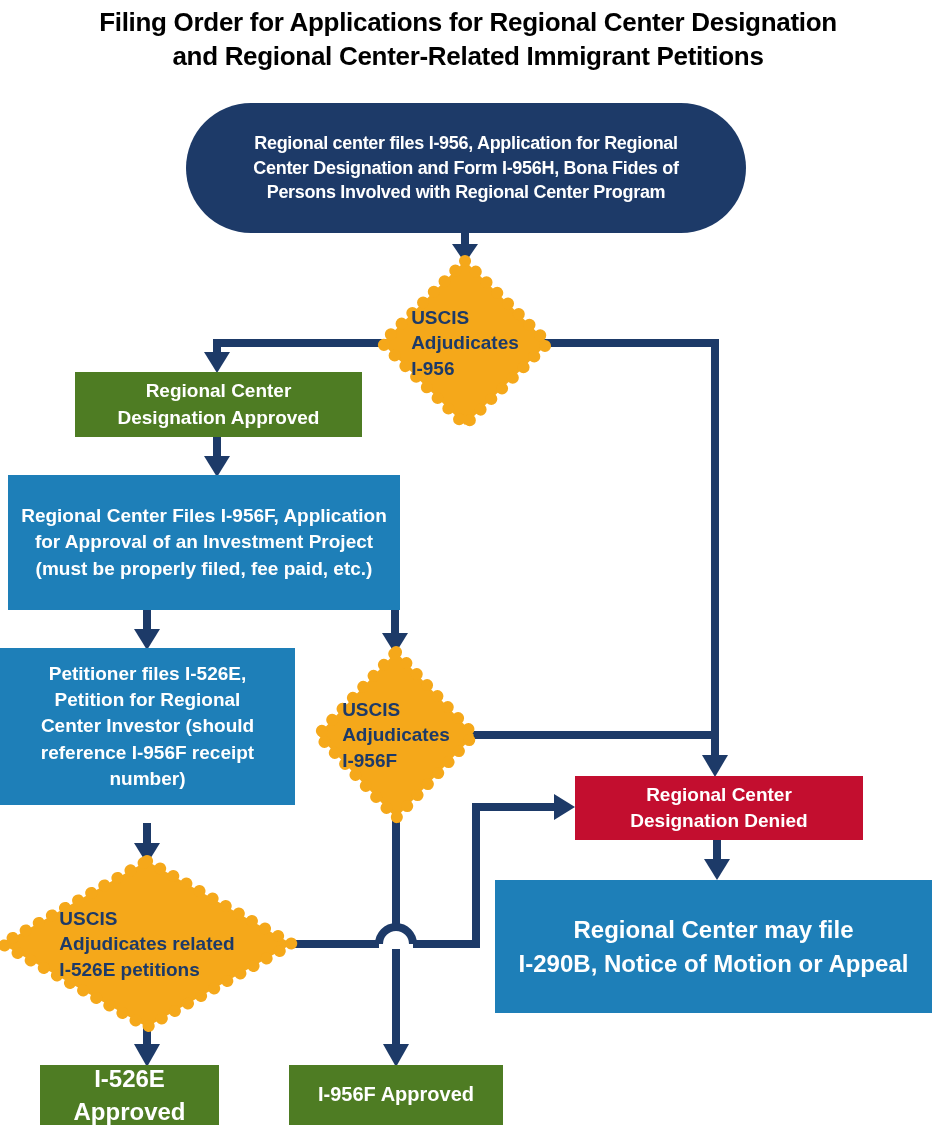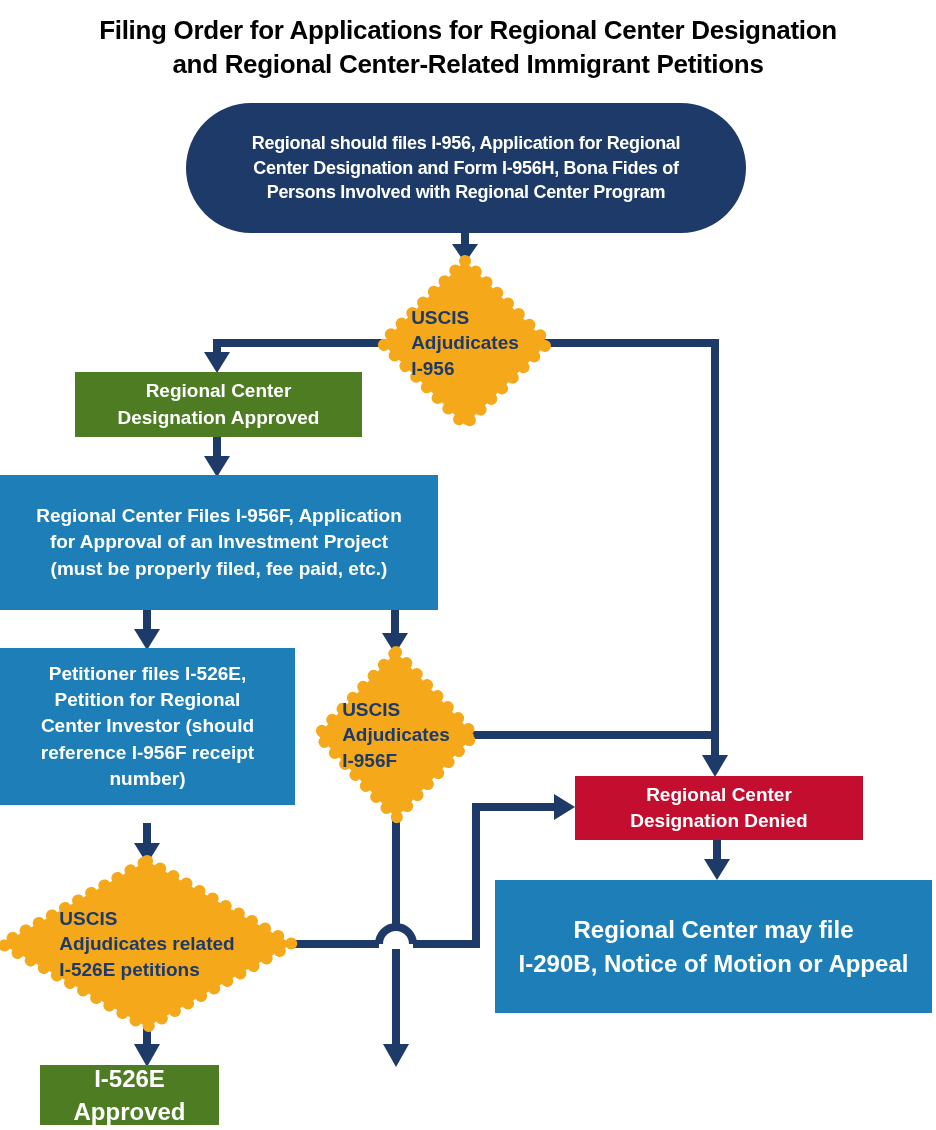--- a/index.html
+++ b/index.html
@@ -7,21 +7,21 @@
     --red:#c30e2f; --white:#ffffff; --black:#000000; --background:#ffffff;
   }
   *{margin:0;padding:0;box-sizing:border-box;}
   body{background:var(--background);font-family:"Liberation Sans",sans-serif;}
   .stage{position:relative;width:936px;height:1130px;background:var(--background);overflow:hidden;}
   .layer{position:absolute;left:0;top:0;width:936px;height:1130px;}
   svg.layer{z-index:1;}
   .title{
     position:absolute;left:0;top:6px;width:936px;z-index:3;
     text-align:center;font-weight:bold;font-size:26px;line-height:1.3;
-    letter-spacing:-0.3px;color:var(--black);white-space:pre-line;margin-top:8px;
+    letter-spacing:-0.3px;color:var(--black);white-space:pre-line;
   }
   .node{
     position:absolute;z-index:2;display:flex;align-items:center;justify-content:center;
     text-align:center;font-weight:bold;color:var(--white);white-space:pre-line;line-height:1.38;
   }
   .pill{background:var(--navy);border-radius:65px;font-size:18px;letter-spacing:-0.3px;padding:0 34px;}
   .green{background:var(--green);font-size:19px;}
   .blue{background:var(--blue);font-size:19px;padding:0 10px;}
   .blue.lg{font-size:24px;}
   .red{background:var(--red);font-size:19px;}
@@ -105,32 +105,32 @@
     </g>
     <g>
       <polygon class="diamond" points="147,861 292,944 147,1027 2,944"></polygon>
       <polygon class="diamond-scallop" points="147,861 292,944 147,1027 2,944"></polygon>
     </g>
   </svg>
 
   <div class="title">Filing Order for Applications for Regional Center Designation
 and Regional Center-Related Immigrant Petitions</div>
 
-  <div class="node pill" style="left:186px;top:103px;width:560px;height:130px;">Regional should files I-956, Application for Regional
+  <div class="node pill" style="left:186px;top:103px;width:560px;height:130px;">Regional center files I-956, Application for Regional
 Center Designation and Form I-956H, Bona Fides of
 Persons Involved with Regional Center Program</div>
 
   <div class="diamond-label" style="left:375px;top:288px;width:180px;height:110px;">USCIS
 Adjudicates
 I-956</div>
 
   <div class="node green" style="left:75px;top:372px;width:287px;height:65px;">Regional Center
 Designation Approved</div>
 
-  <div class="node blue" style="left:0px;top:475px;width:438px;height:135px;">Regional Center Files I-956F, Application
+  <div class="node blue" style="left:8px;top:475px;width:392px;height:135px;">Regional Center Files I-956F, Application
 for Approval of an Investment Project
 (must be properly filed, fee paid, etc.)</div>
 
   <div class="node blue" style="left:0px;top:648px;width:295px;height:157px;">Petitioner files I-526E,
 Petition for Regional
 Center Investor (should
 reference I-956F receipt
 number)</div>
 
   <div class="diamond-label" style="left:306px;top:680px;width:180px;height:110px;">USCIS
@@ -142,14 +142,15 @@
 
   <div class="node blue lg" style="left:495px;top:880px;width:437px;height:133px;">Regional Center may file
 I-290B, Notice of Motion or Appeal</div>
 
   <div class="diamond-label" style="left:22px;top:889px;width:250px;height:110px;">USCIS
 Adjudicates related
 I-526E petitions</div>
 
   <div class="node green" style="left:40px;top:1065px;width:179px;height:60px;font-size:24px;">I-526E Approved</div>
 
+  <div class="node green" style="left:289px;top:1065px;width:214px;height:60px;font-size:20px;">I-956F Approved</div>
 
 </div>
 
 </body></html>

